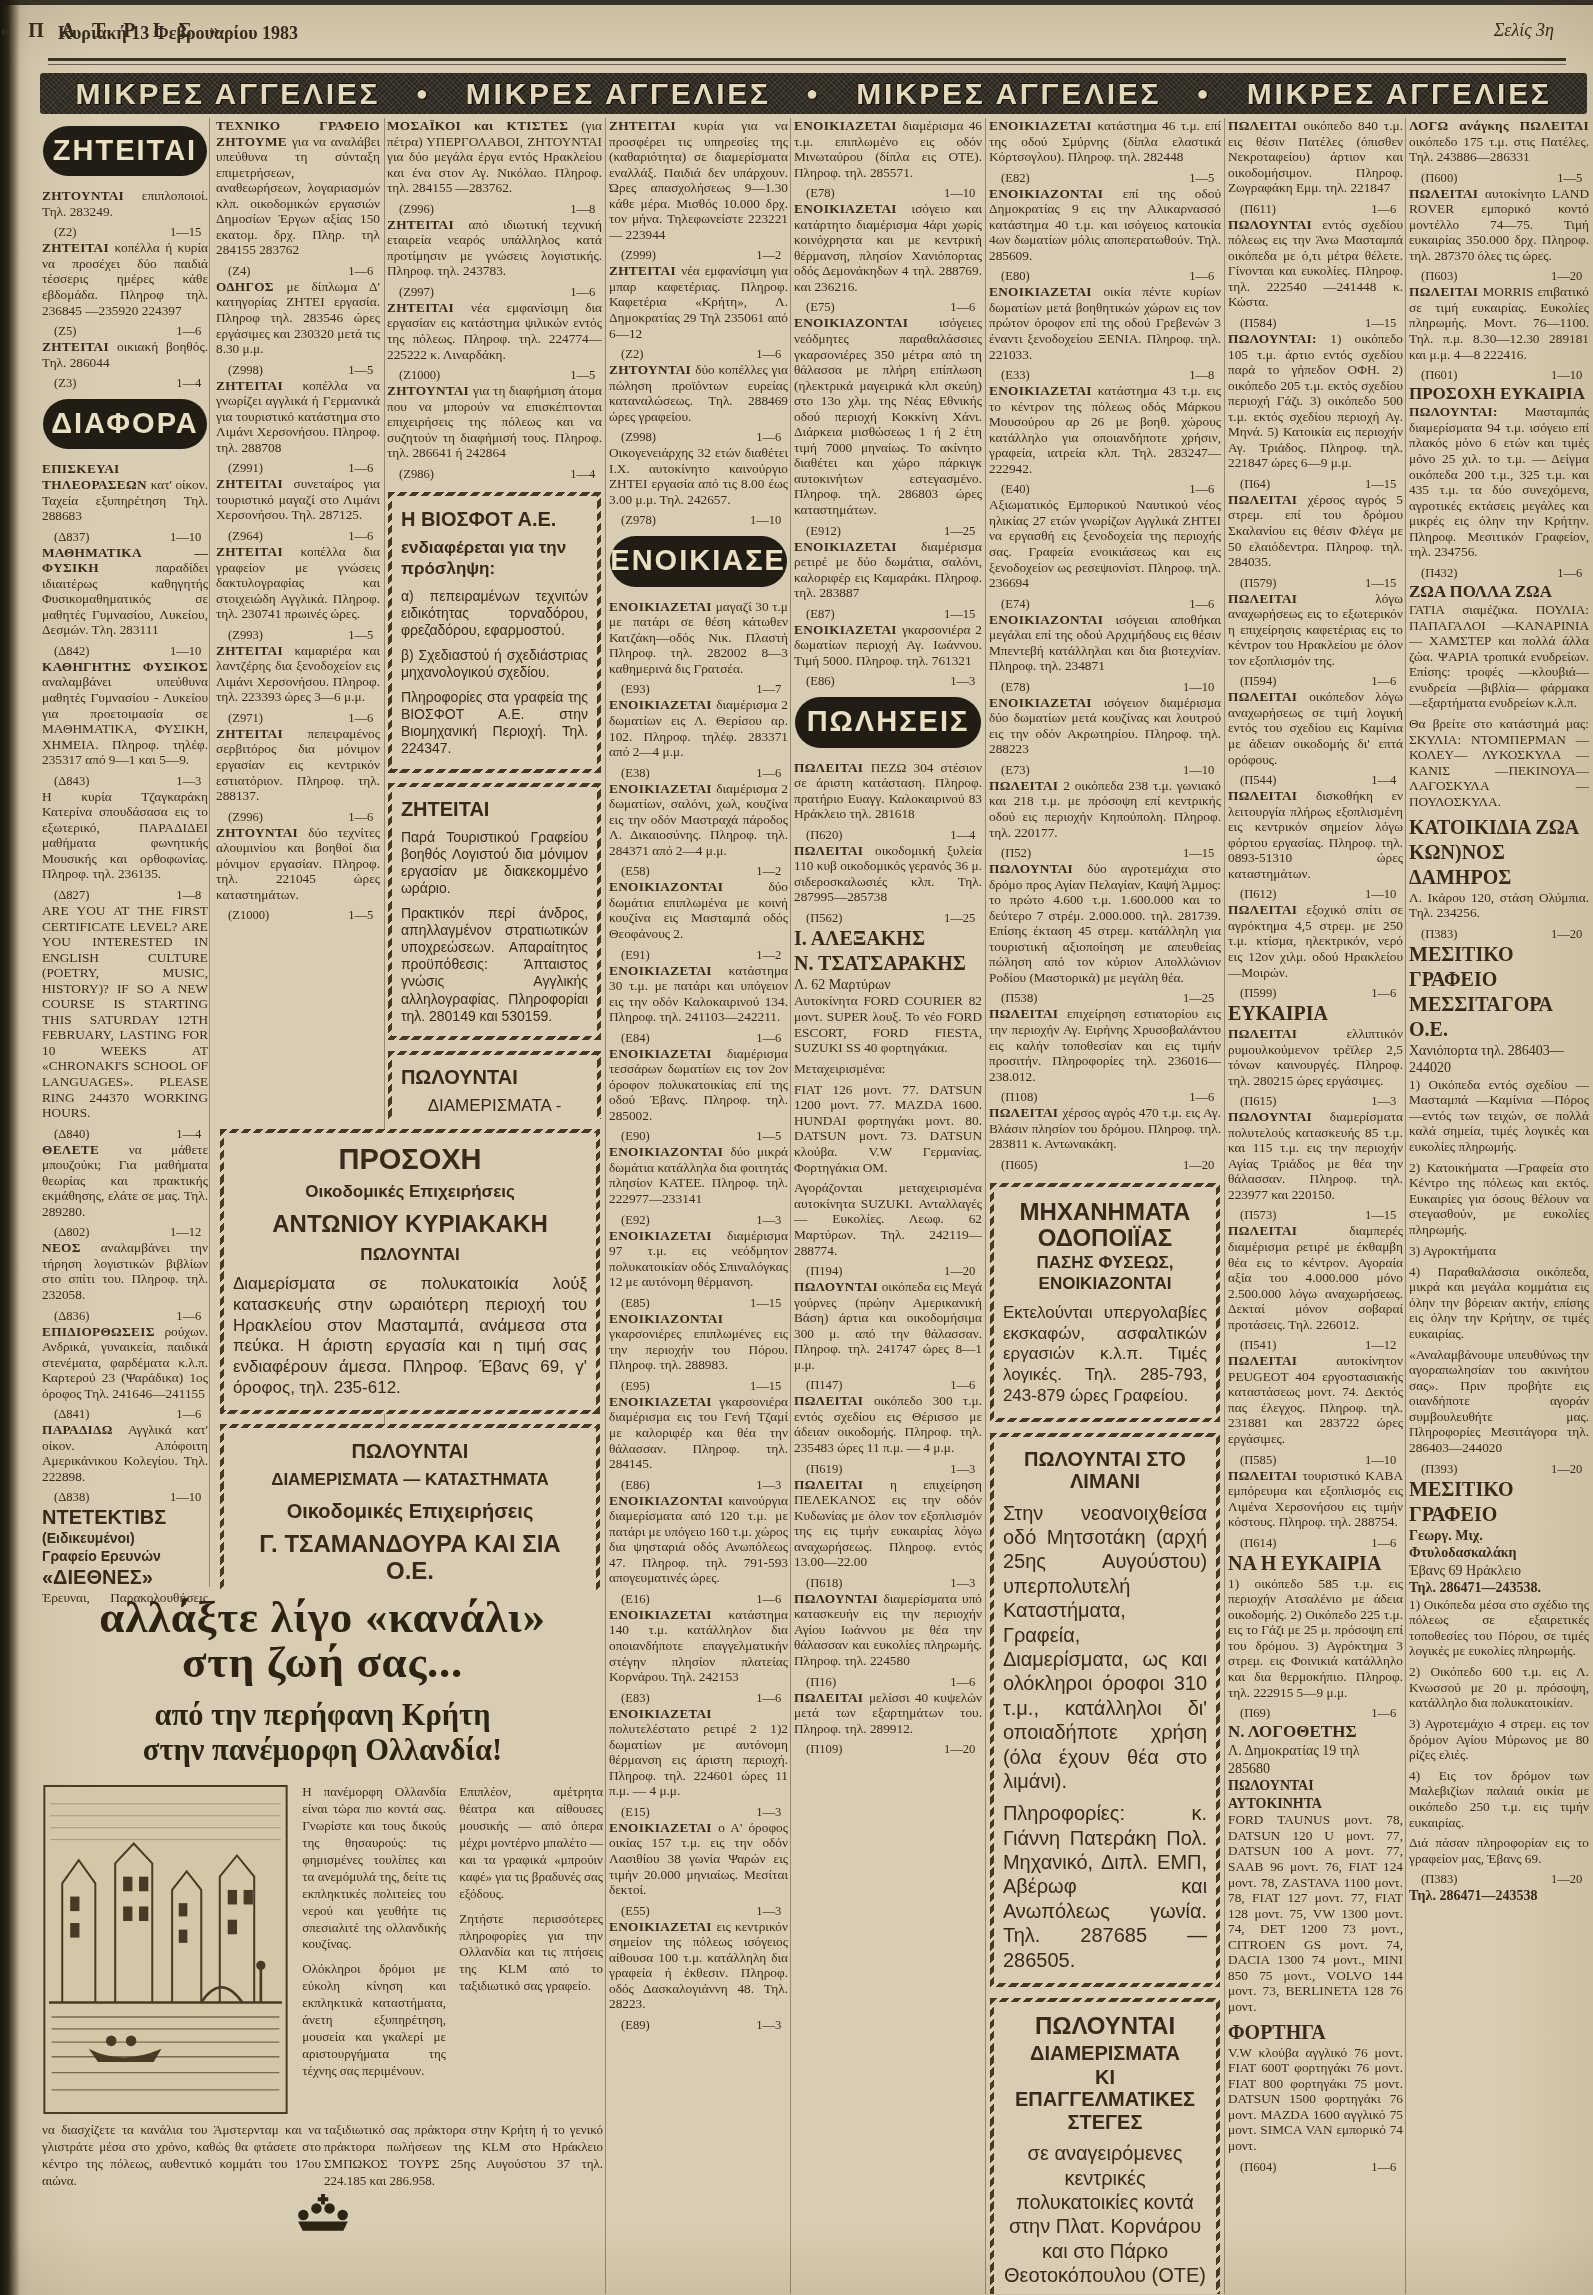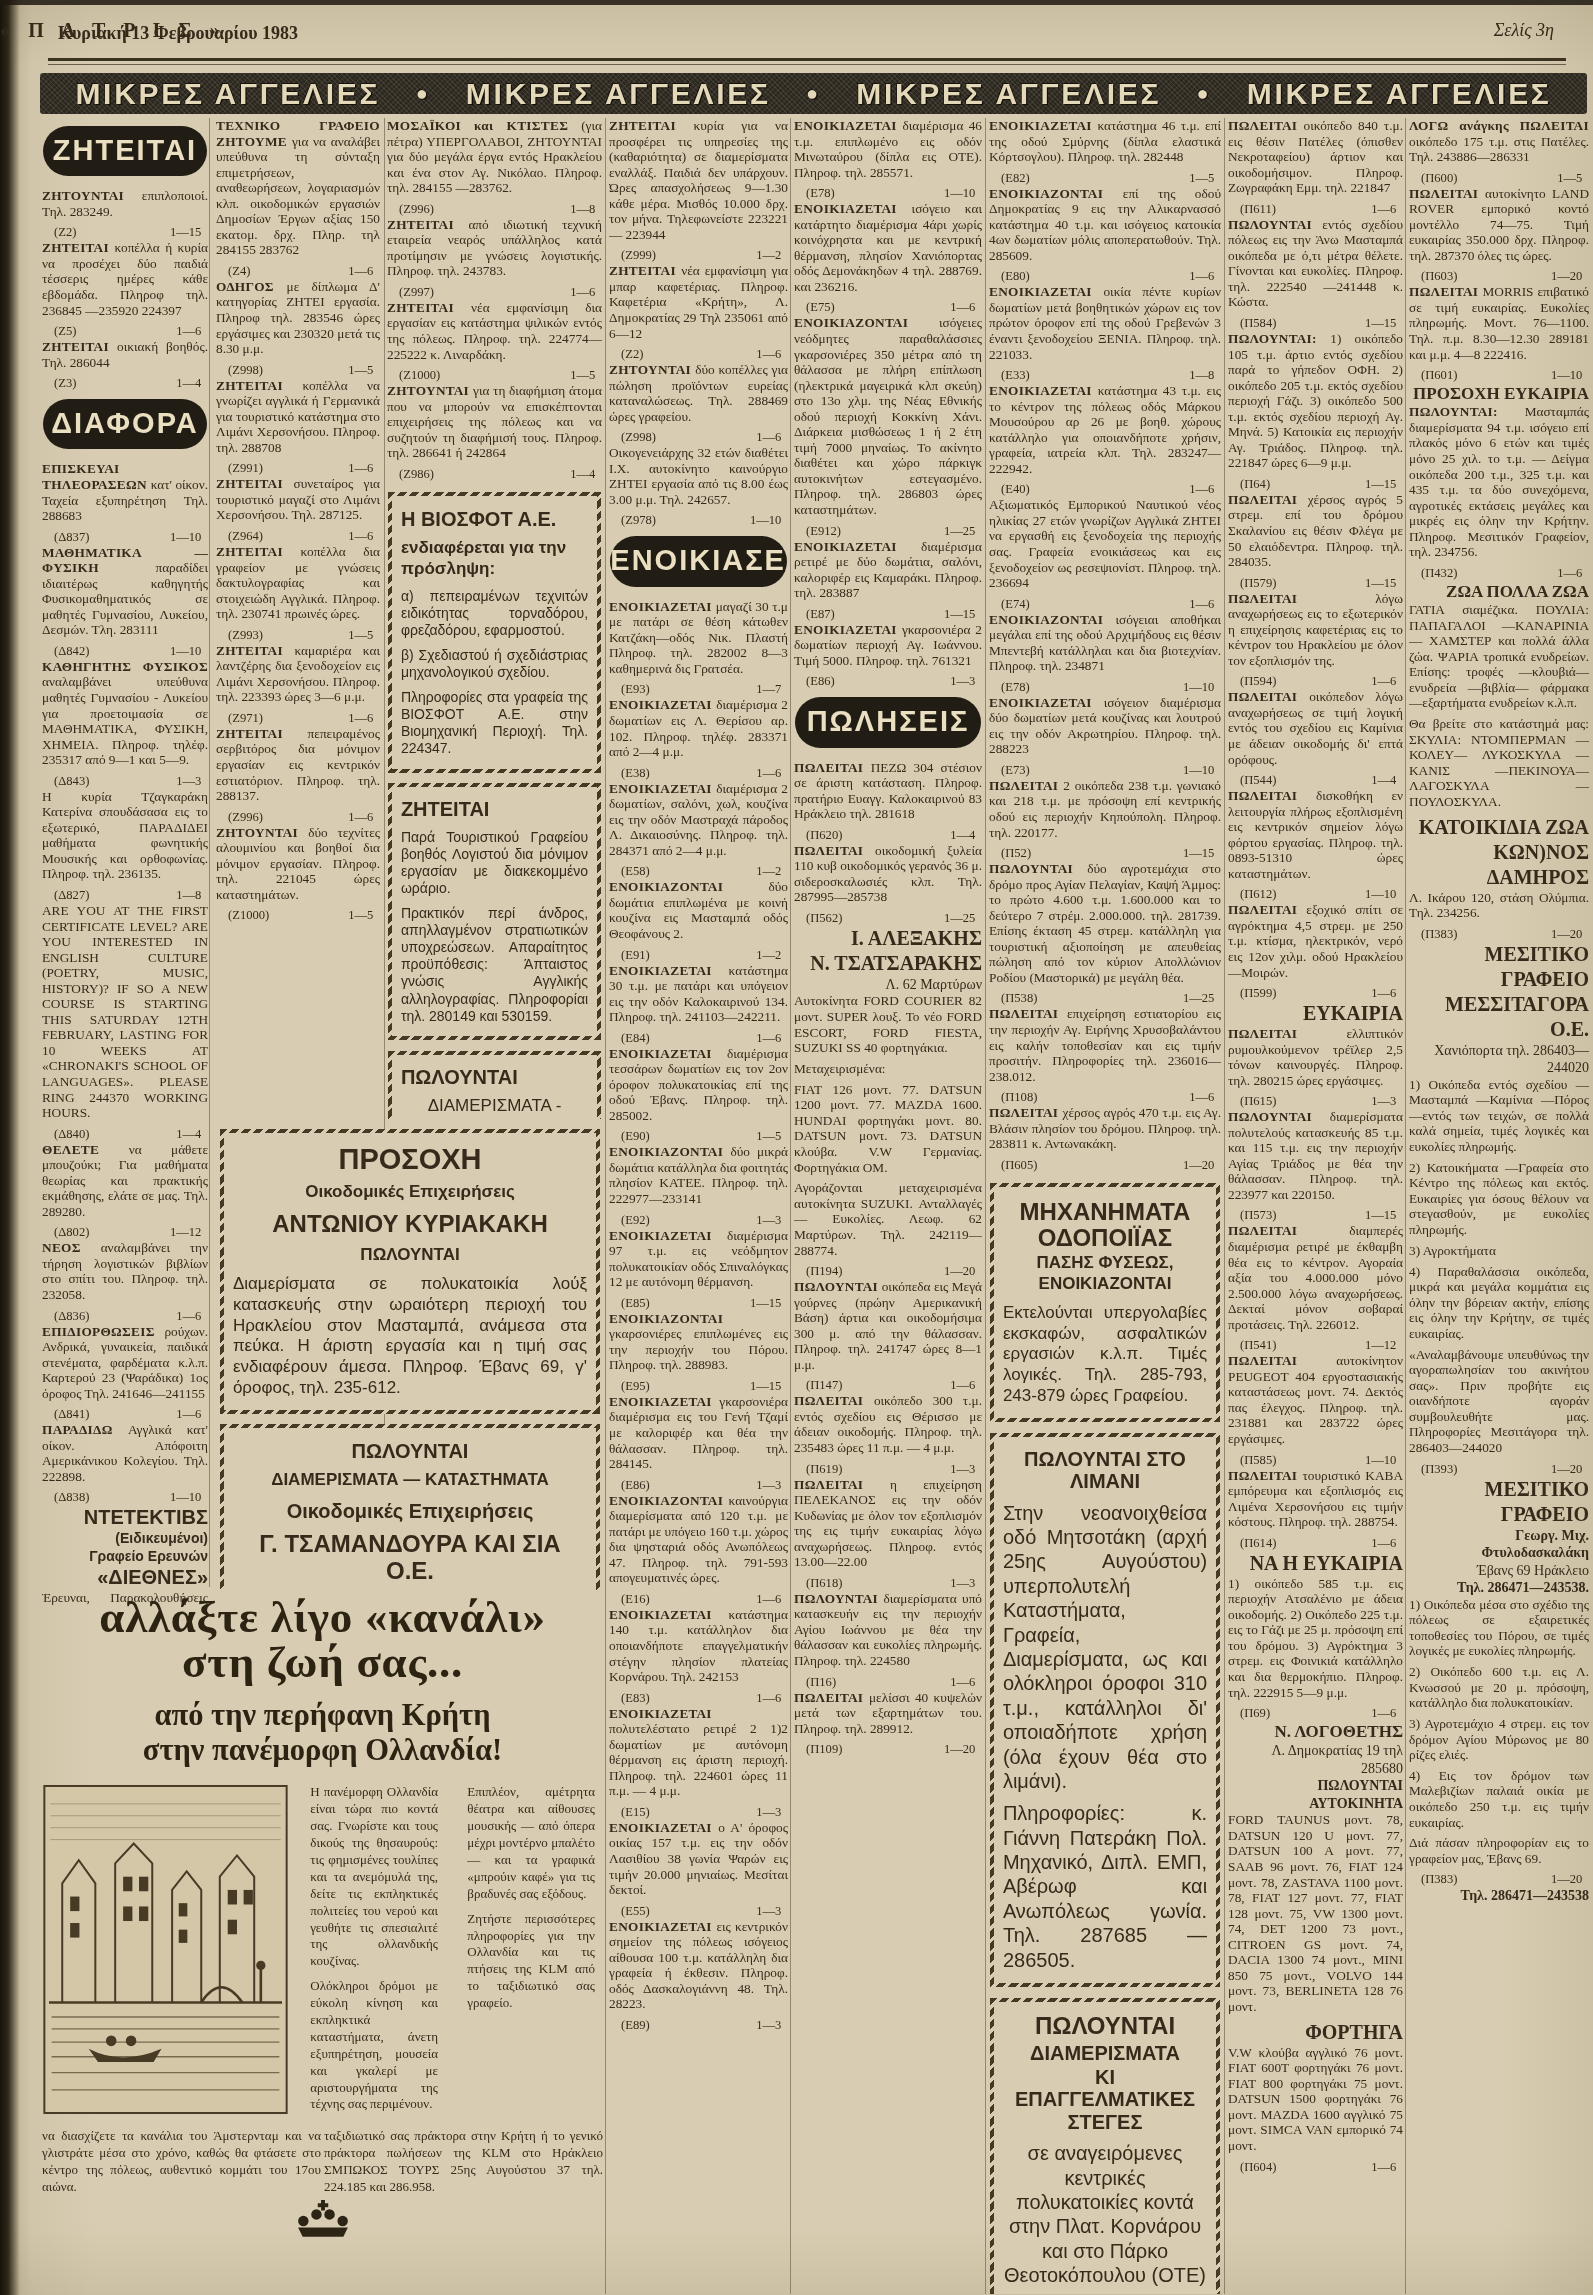--- a/index.html
+++ b/index.html
@@ -30,40 +30,40 @@
 
   
   .col{position:absolute;top:118px;overflow:hidden;}
   .vr{position:absolute;width:1.3px;background:#5b4f38;opacity:.55;}
 
   .ad{margin:0 0 5.3px;font-size:13.3px;line-height:1.17;text-align:justify;}
   .ad b{letter-spacing:0.3px;}
   .meta{display:flex;justify-content:space-between;font-size:12.6px;padding:0.7px 6.6px 0 12px;}
   .pill{background:#211d14;color:#eadfc0;text-align:center;font-family:"Liberation Sans",sans-serif;
         font-weight:bold;font-size:29px;letter-spacing:2px;border-radius:26.5px;padding:8px 0 9.3px;margin:8px 1.3px 12px;}
-  .ctr{text-align:right;font-size:14px;line-height:1.25;}
+  .ctr{text-align:left;font-size:14px;line-height:1.25;}
 
   .boxad{margin:10.6px 1.3px;padding:9.3px 8.6px;}
   .bx-stripe{border:4.6px solid transparent;
              background:linear-gradient(#d8cdb2,#d8cdb2) padding-box,
                         repeating-linear-gradient(135deg,#443a26 0 5.3px,#d8cdb2 5.3px 8.6px) border-box;}
   .bxl{margin:2px 0;font-size:14px;line-height:1.22;}
   .lc{text-align:center}.lb{font-weight:bold}.ls{font-family:"Liberation Sans",sans-serif}
   .f44{font-size:29px;line-height:1.05}.f36{font-size:24px;line-height:1.1}.f30{font-size:20px;line-height:1.12}
   .f26{font-size:17px}.f23{font-size:20px}.jt{text-align:justify}.mt{margin-top:8px}
 
   
   .klm{position:absolute;left:42px;top:1595px;width:561px;height:697px;}
   .klm-h{font-weight:bold;text-align:center;font-size:45px;line-height:1.0;letter-spacing:0.7px;color:#2c2312;}
   .klm-sub{font-weight:bold;text-align:center;font-size:30.5px;line-height:1.15;margin-top:13.3px;color:#2c2312;}
   .klm-mid{display:flex;margin-top:16px;}
   .klm-art{width:247px;height:331px;flex:none;}
   .klm-cols{flex:1;display:flex;gap:13.3px;padding-left:13.3px;}
   .klm-col{flex:1;font-size:13px;line-height:1.3;text-align:justify;}
-  .klm-col p{margin:0 8px 8px;}
+  .klm-col p{margin:0 0 8px;}
   .klm-bot{display:flex;gap:3px;margin-top:6.6px;}
   .klm-bot .klm-col{padding:0;}
   .klm-logo{text-align:center;margin-top:4px;}
 </style>
 </head>
 <body>
 
 <div class="page">
   <div class="edge-l"></div>
   <div class="edge-t"></div>

